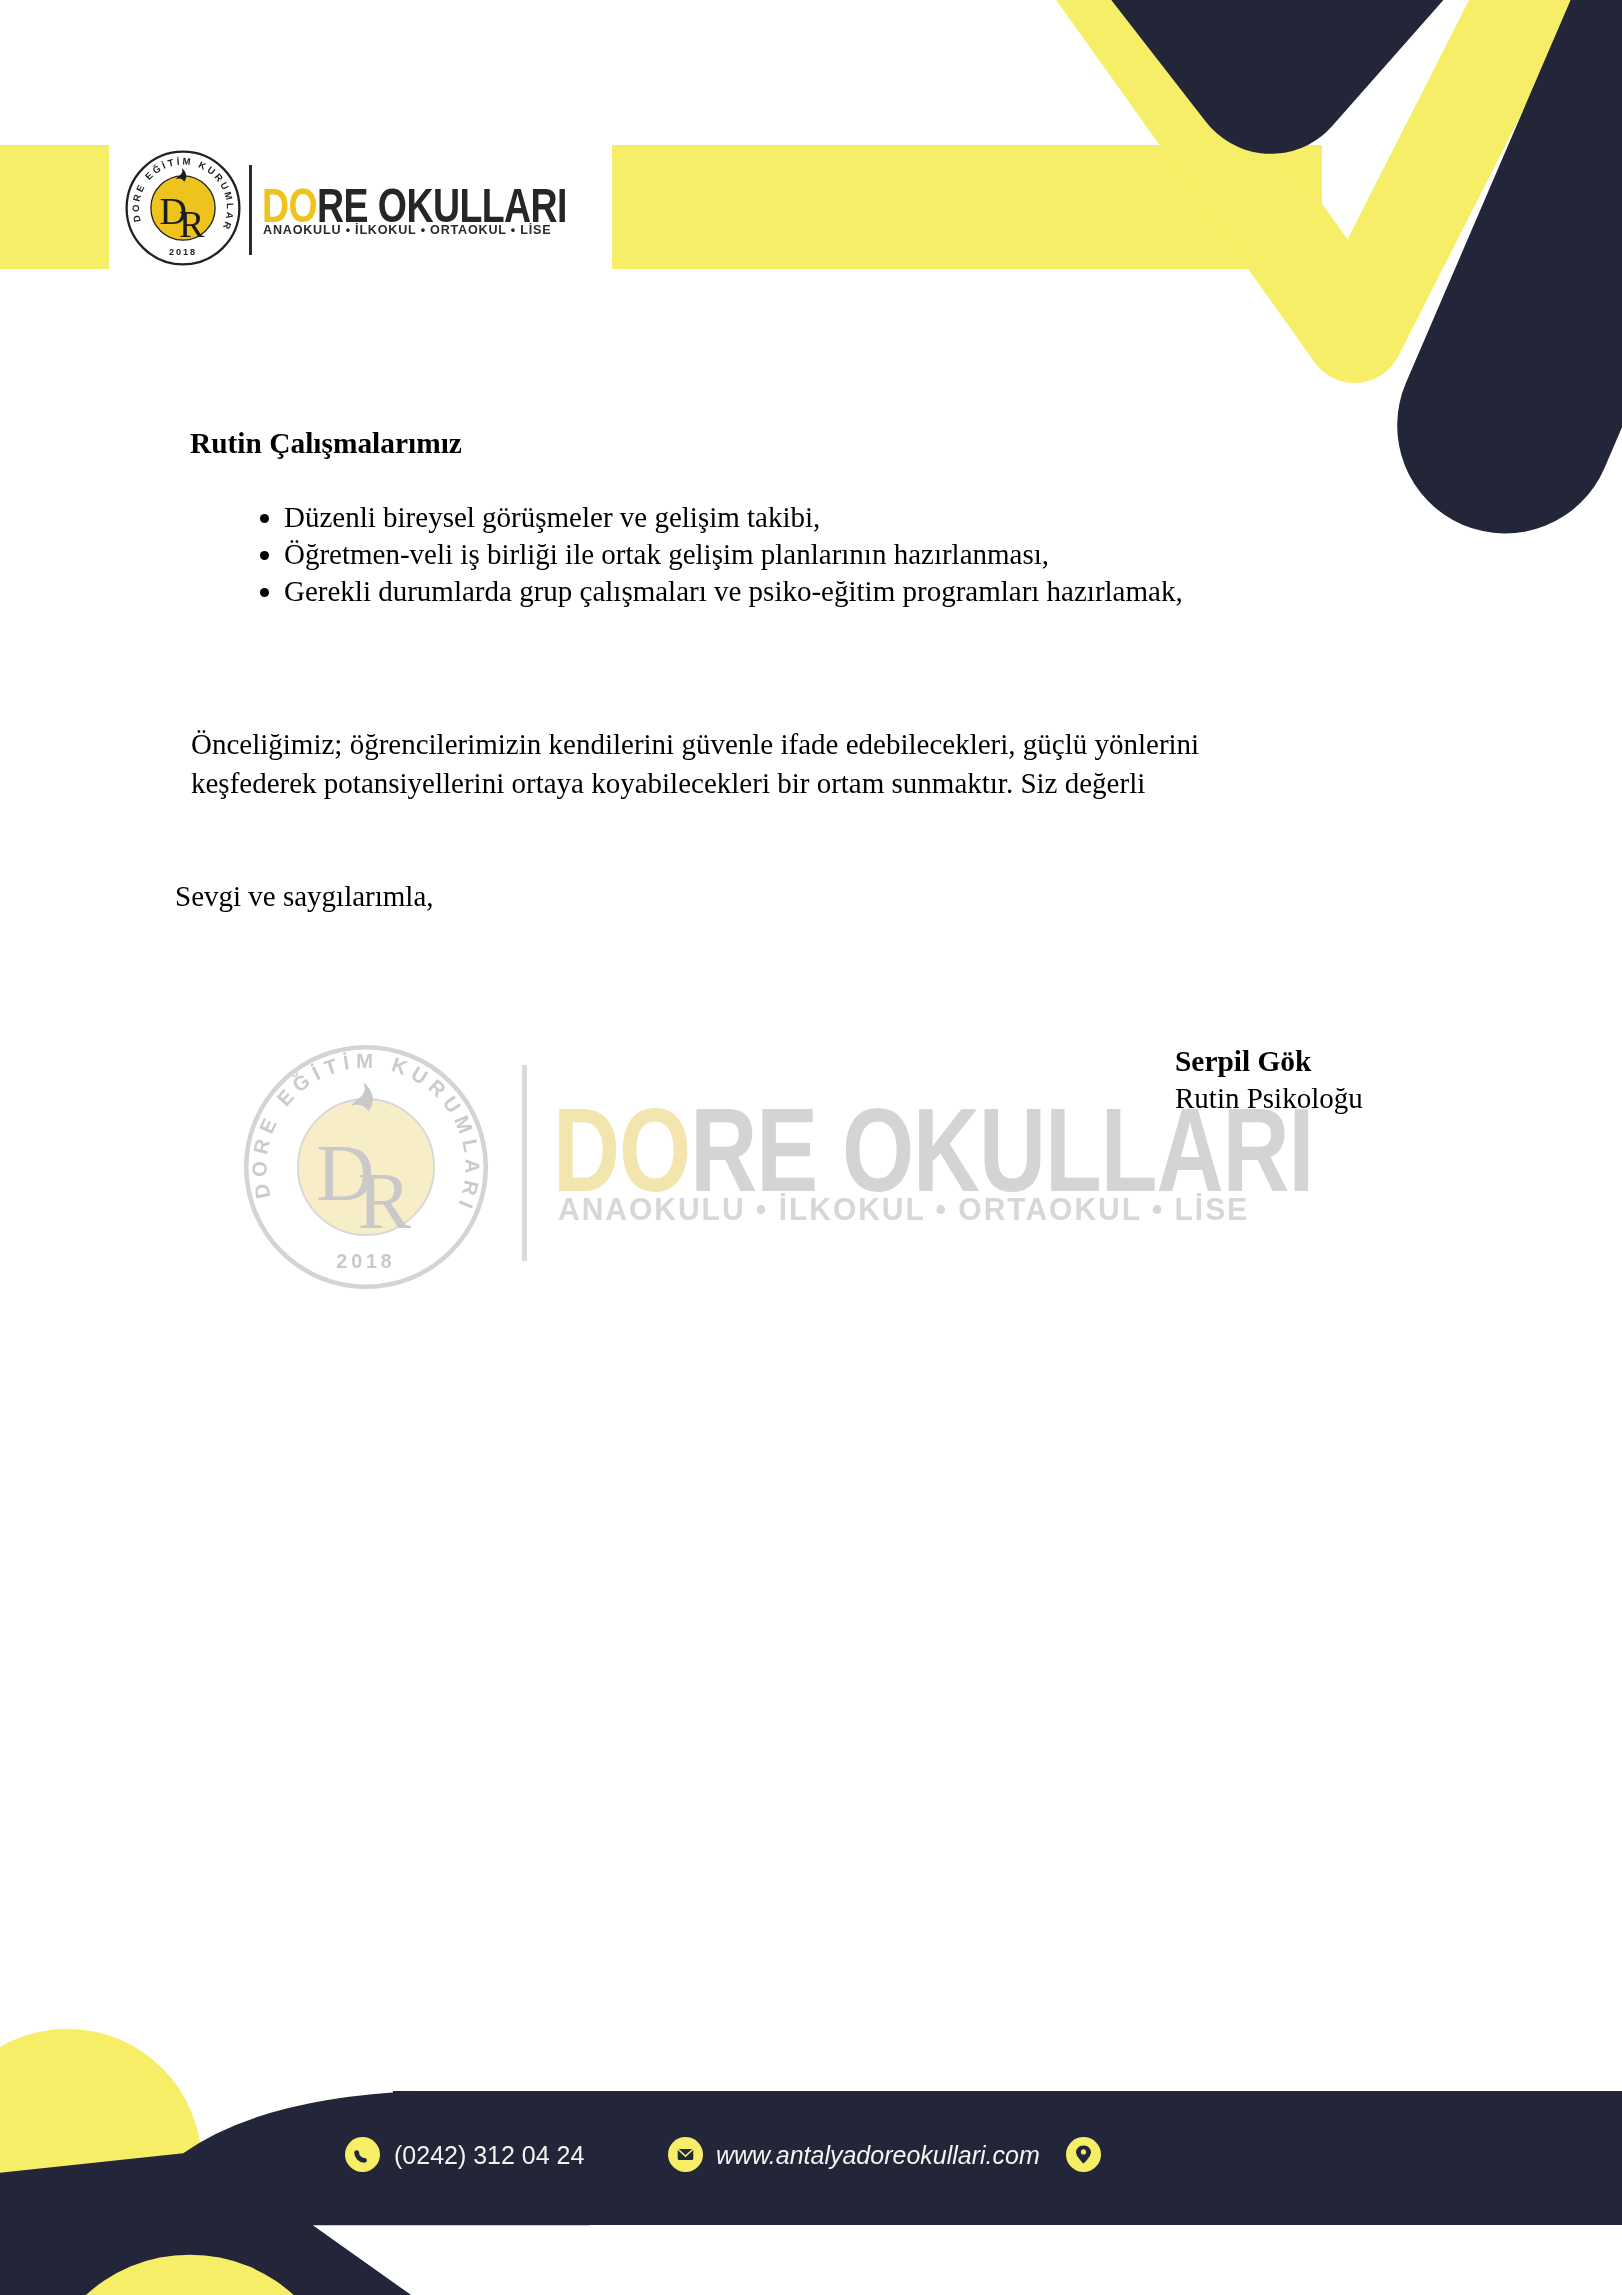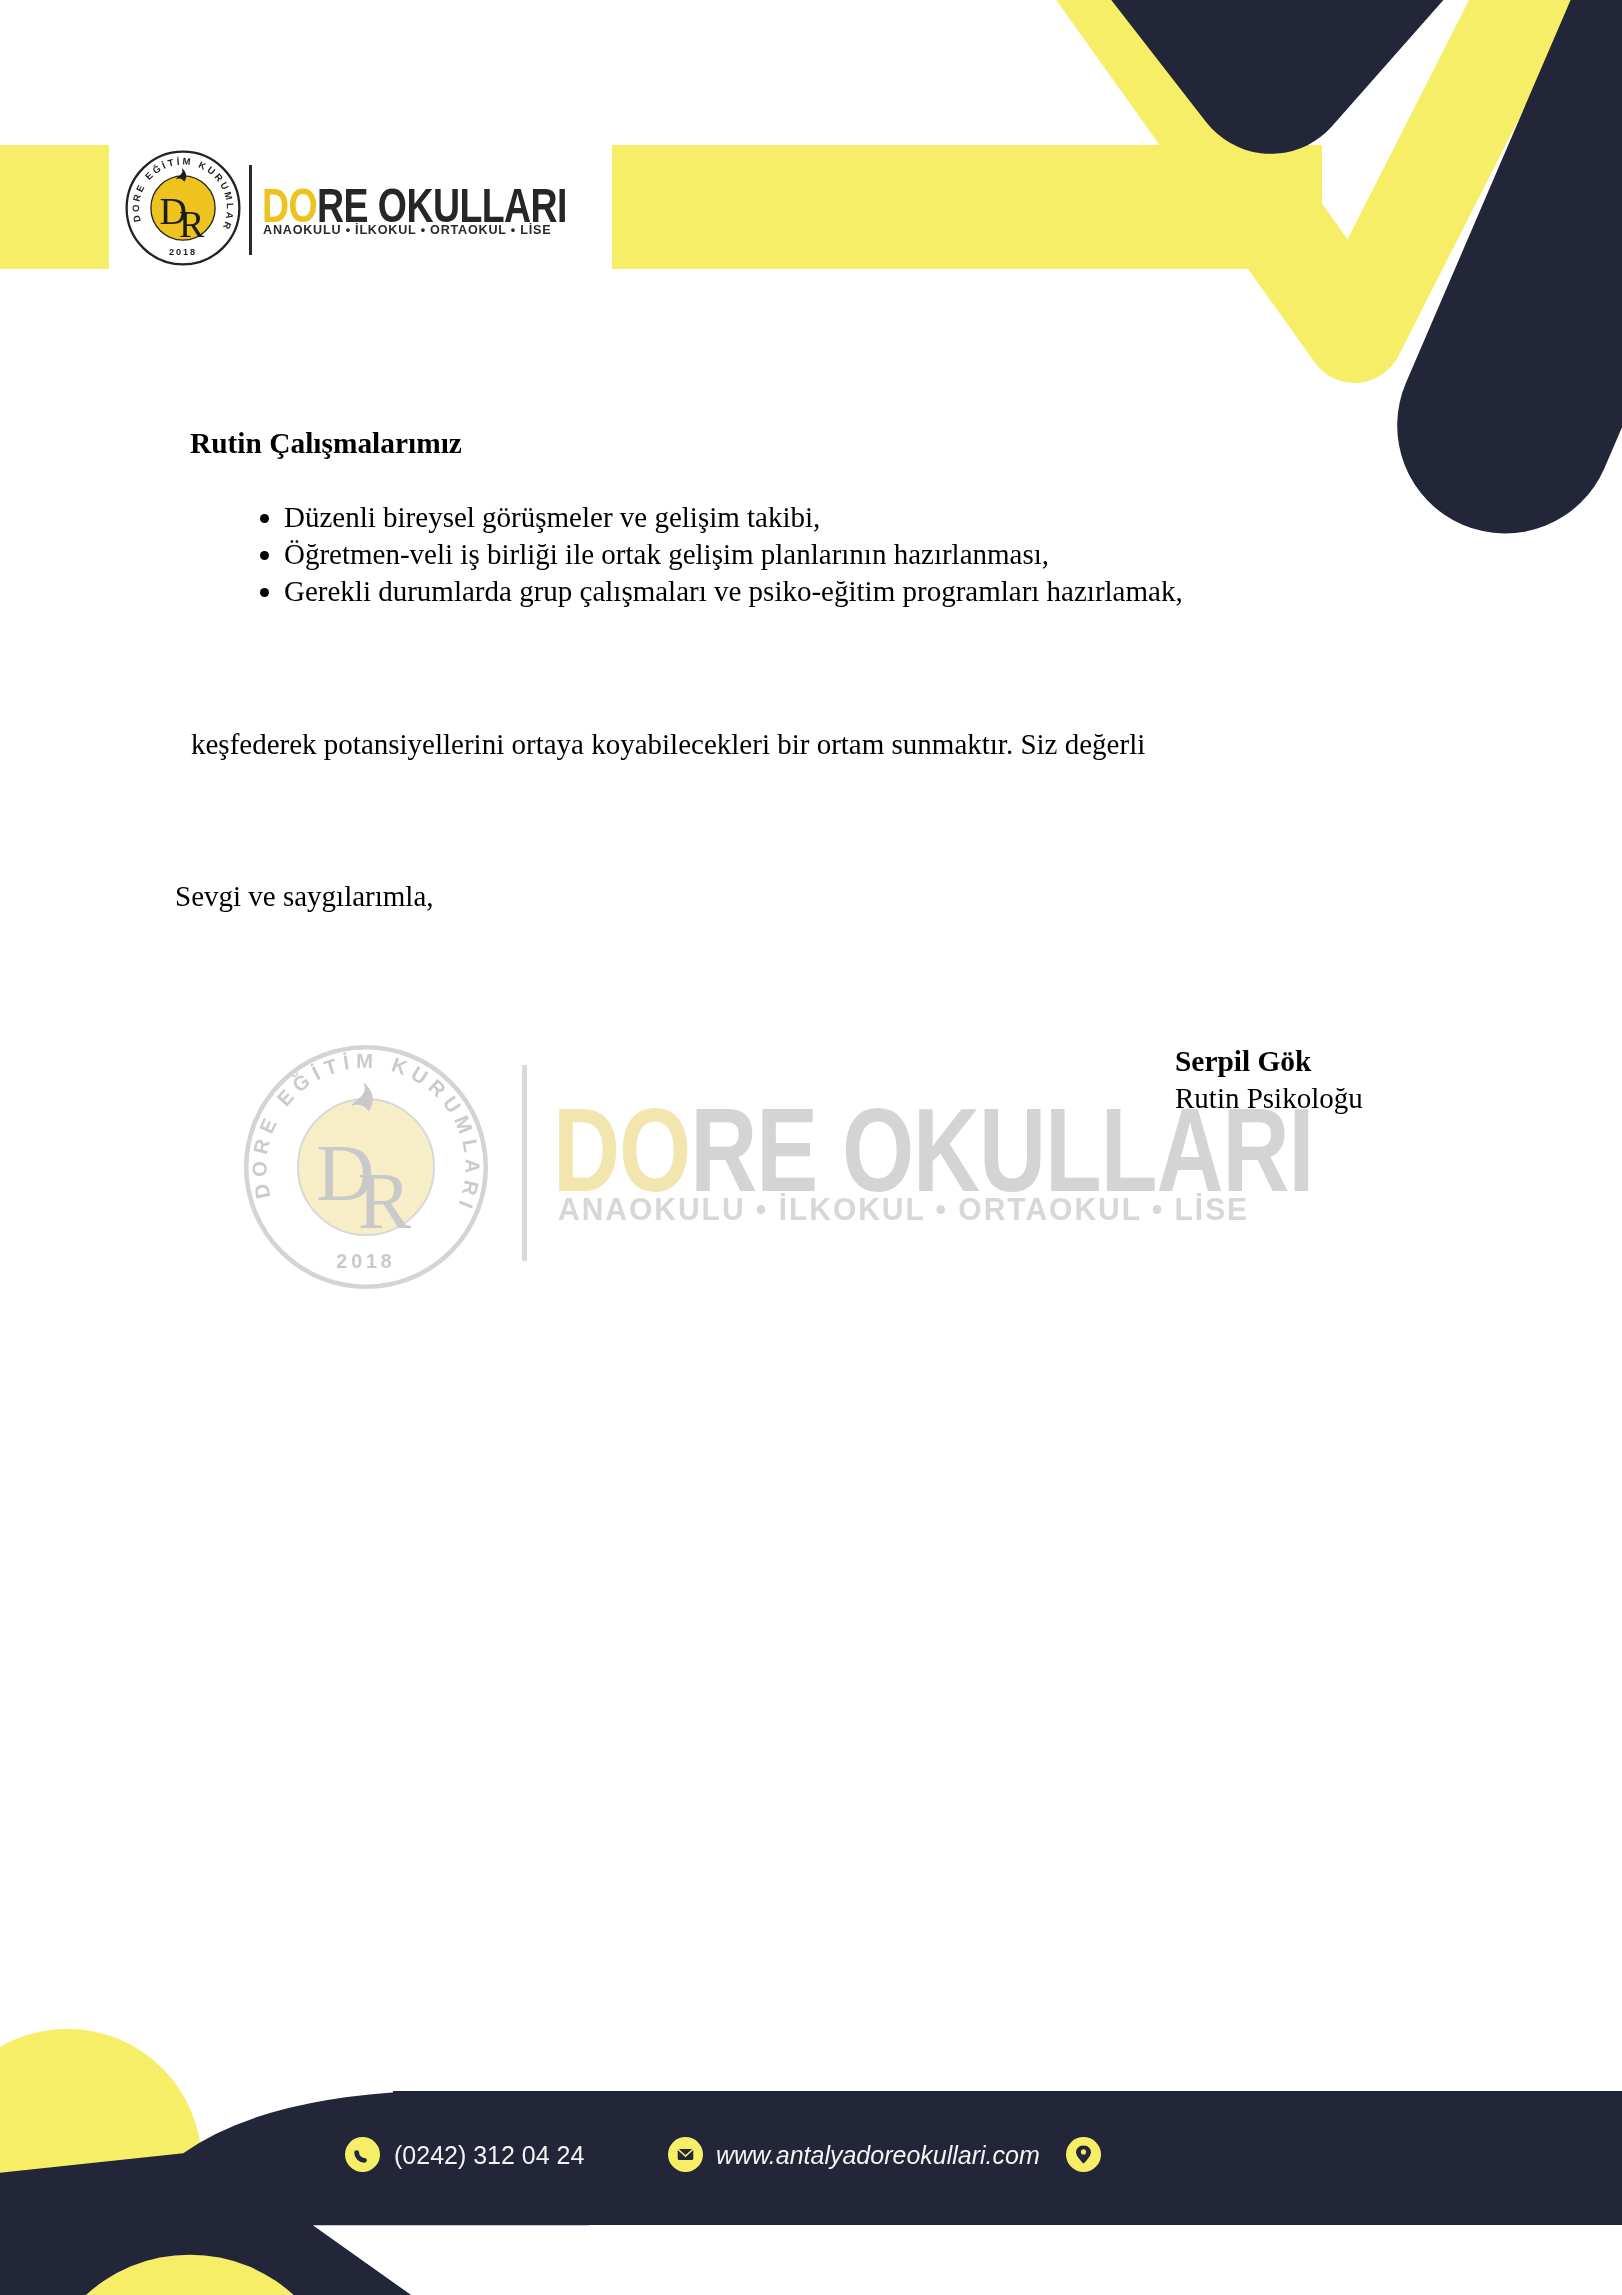--- a/index.html
+++ b/index.html
@@ -84,20 +84,21 @@
   <div class="abs brand"><span class="do">DO</span><span class="rest">RE OKULLARI</span></div>
   <div class="abs brand-sub">ANAOKULU • İLKOKUL • ORTAOKUL • LİSE</div>
 
   <div class="abs heading">Rutin Çalışmalarımız</div>
   <ul class="abs bullets">
     <li>Düzenli bireysel görüşmeler ve gelişim takibi,</li>
     <li>Öğretmen-veli iş birliği ile ortak gelişim planlarının hazırlanması,</li>
     <li>Gerekli durumlarda grup çalışmaları ve psiko-eğitim programları hazırlamak,</li>
   </ul>
   <div class="abs para">
+    <div>Önceliğimiz; öğrencilerimizin kendilerini güvenle ifade edebilecekleri, güçlü yönlerini</div>
     <div>keşfederek potansiyellerini ortaya koyabilecekleri bir ortam sunmaktır. Siz değerli</div>
   </div>
   <div class="abs closing">Sevgi ve saygılarımla,</div>
   <div class="abs signature">
     <div class="sig-name">Serpil Gök</div>
     <div class="sig-title">Rutin Psikoloğu</div>
   </div>
 
   <svg class="abs wm-seal" viewBox="-191 -191 382 382">
     <defs>

